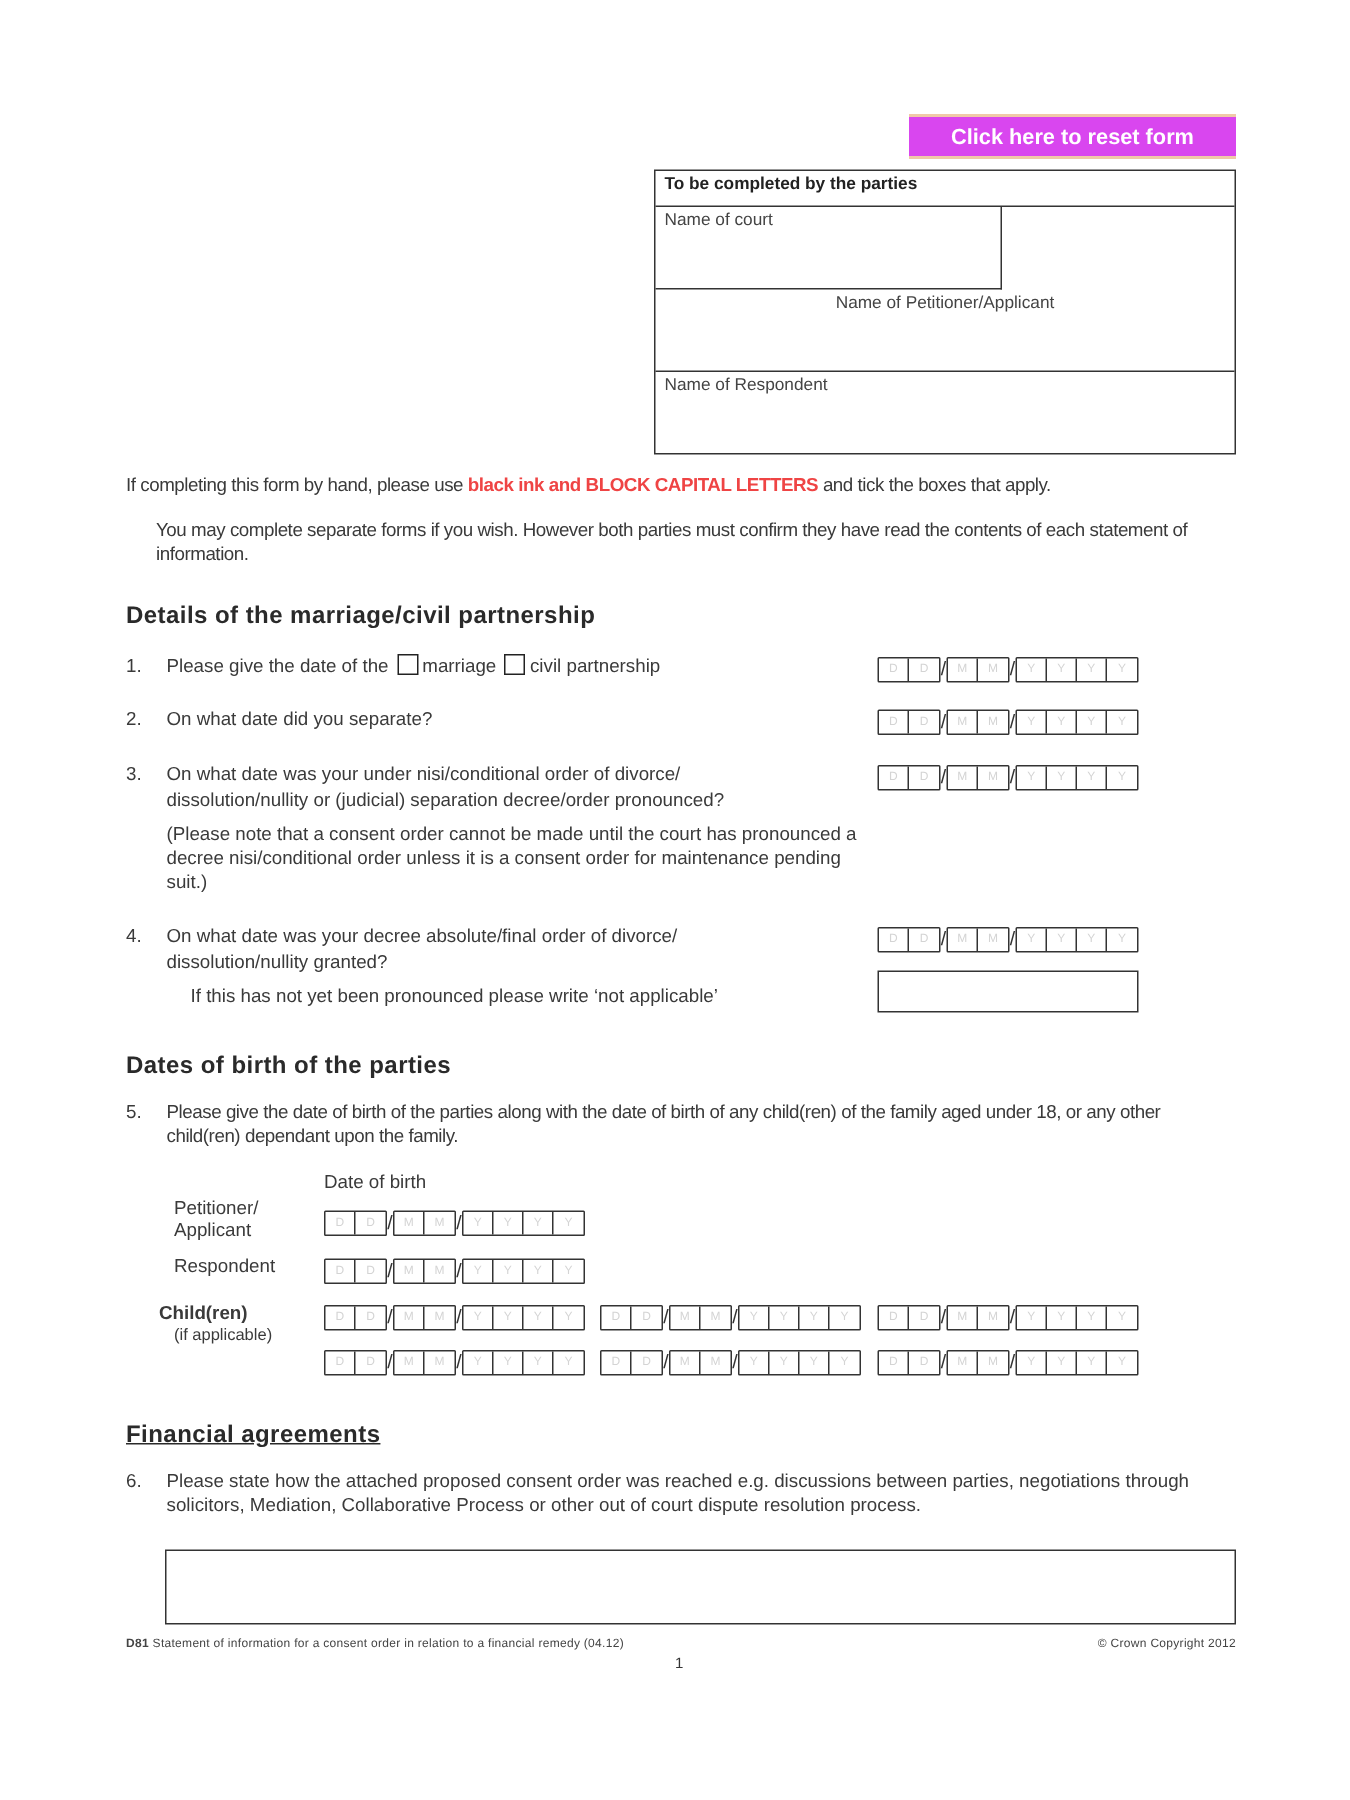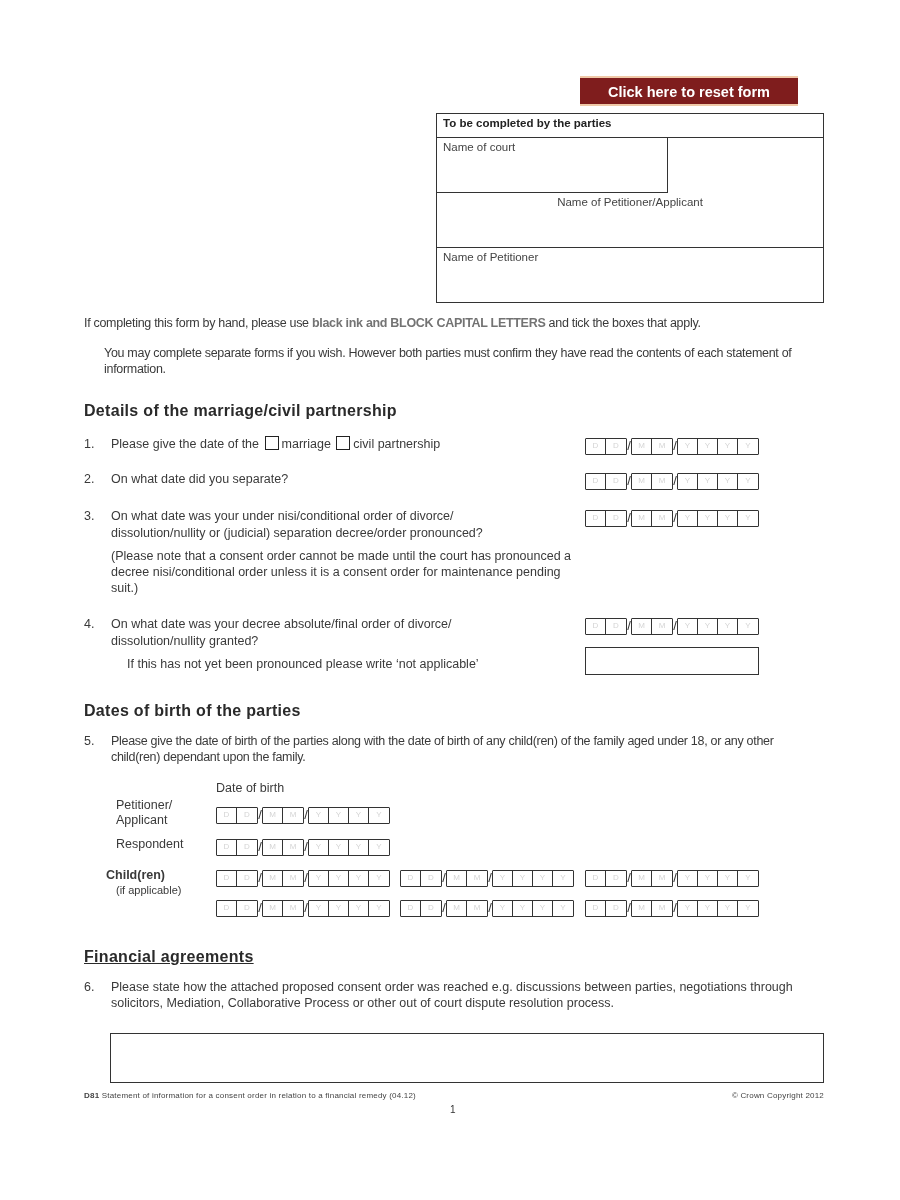--- a/index.html
+++ b/index.html
@@ -1,31 +1,31 @@
 <!DOCTYPE html>
 <html><head>
 <meta charset="utf-8">
 <style>
   html, body { margin: 0; padding: 0; background: #ffffff; }
   body { width: 900px; height: 1200px; position: relative; overflow: hidden;
          font-family: "Liberation Sans", sans-serif; color: #3a3a3a; }
   .abs { position: absolute; }
-  .reset-btn { left: 580px; top: 76px; width: 218px; height: 30px; background: #7f1d1d;
+  .reset-btn { left: 606px; top: 76px; width: 218px; height: 30px; background: #d946ef;
     border-top: 2px solid #f0c9a8; border-bottom: 2px solid #f0c9a8;
     color: #fff; font-weight: bold; font-size: 14.5px; text-align: center; line-height: 28px;
     box-sizing: border-box; cursor: pointer; }
   .parties { left: 436px; top: 113px; width: 388px; height: 190px; border: 1.5px solid #333; box-sizing: border-box; }
   .parties .cell { position: absolute; box-sizing: border-box; font-size: 11.5px; color: #444; padding: 3px 6px; }
   .pcap { left: 0; top: 0; width: 100%; height: 24px; border-bottom: 1.5px solid #333; font-weight: bold; color: #222 !important; }
   .pcourt { left: 0; top: 24px; width: 231px; height: 55px; border-right: 1.5px solid #333; border-bottom: 1.5px solid #333; }
   .pcase { left: 231px; top: 24px; width: 155px; height: 55px; border-bottom: 1.5px solid #333; }
   .ppet { left: 0; top: 79px; width: 100%; height: 55px; border-bottom: 1.5px solid #333; text-align: center; }
   .presp { left: 0; top: 134px; width: 100%; height: 54px; }
   .txt { font-size: 12.5px; color: #3a3a3a; line-height: 16px; }
-  .txt b { color: #737373; text-align: right; }
+  .txt b { color: #ef4444; text-align: right; }
   .h2 { font-size: 16px; font-weight: bold; color: #2a2a2a; letter-spacing: 0.3px; }
   .num { font-size: 12.5px; color: #3a3a3a; }
   .cbx { display:inline-block; width: 12px; height: 12px; border: 1.3px solid #222; vertical-align: -2px; margin: 0 3px 0 2px; background:#fff; }
   .date { position: absolute; height: 18px; display: flex; align-items: center; }
   .date .grp { display: flex; border: 1.5px solid #333; height: 17px; box-sizing: border-box; border-radius: 1px; }
   .date .b { width: 20px; height: 100%; border-right: 1.3px solid #333; box-sizing: border-box;
     font-size: 8px; color: #d4d4d4; text-align: center; line-height: 14px; }
   .date .b:last-child { border-right: none; }
   .date .sl { font-size: 13px; color: #333; width: 4px; text-align: center; line-height: 16px; }
   .bigbox { border: 1.5px solid #333; box-sizing: border-box; background: #fff; }
@@ -38,21 +38,21 @@
 
 <div class="abs parties">
   <div class="cell pcourt">
     <span>Name of court</span>
   </div>
   <div class="cell pcap">To be completed by the parties</div>
   <div class="cell ppet">
     <span>Name of Petitioner/Applicant</span>
   </div>
   <div class="cell presp">
-    <span>Name of Petitioner</span>
+    <span>Name of Respondent</span>
   </div>
 </div>
 
 <div class="abs txt" style="left:84px; top:315px; width:750px; letter-spacing:-0.3px;">
   <span>If completing this form by hand, please use </span><b>black ink and BLOCK CAPITAL LETTERS</b><span> and tick the boxes that apply.</span>
 </div>
 <div class="abs txt" style="left:84px; top:345px; width:745px; letter-spacing:-0.3px;margin-left:20px;">You may complete separate forms if you wish. However both parties must confirm they have read the contents of each statement of information.</div>
 
 <div class="abs h2" style="left:84px; top:402px;">Details of the marriage/civil partnership</div>
 

